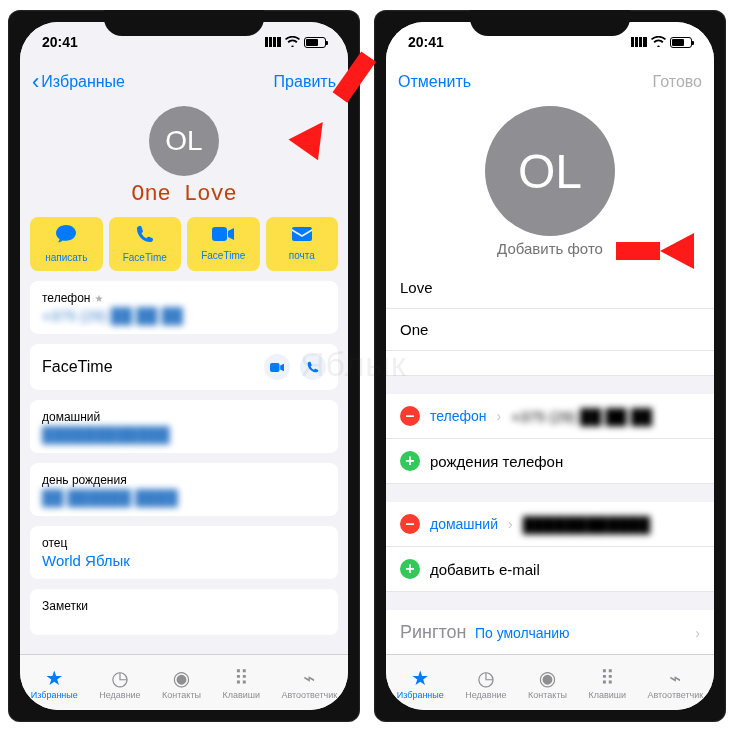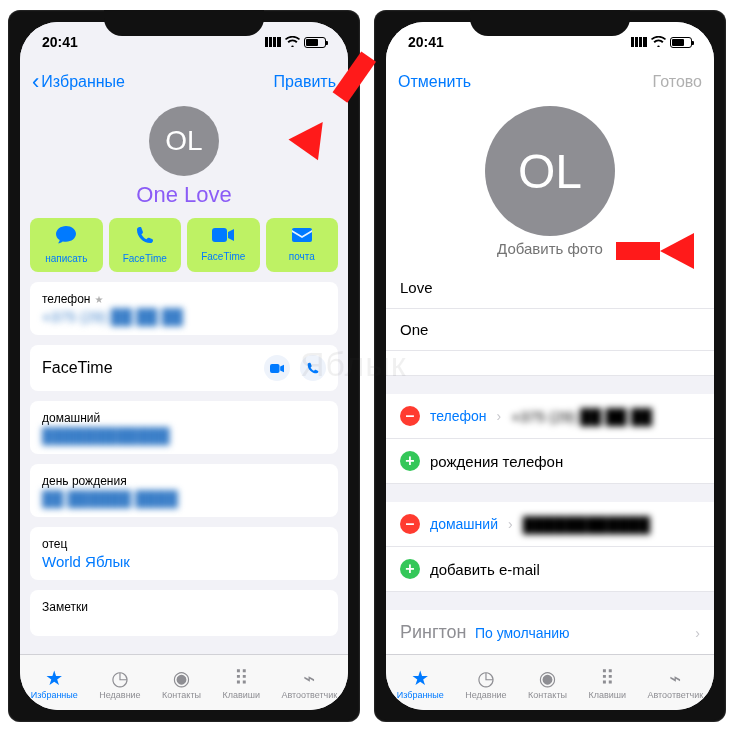--- a/index.html
+++ b/index.html
@@ -41,26 +41,26 @@
 
   .content { flex:1; overflow:hidden; }
 
   
   .hero { text-align:center; padding: 4px 0 10px; }
   .avatar {
     width:70px; height:70px; border-radius:50%; background:#8e8e93; color:#fff;
     display:inline-flex; align-items:center; justify-content:center; font-size:28px; font-weight:500;
   }
   .avatar.big { width:130px; height:130px; font-size:48px; }
-  .cname { font-size:22px; font-weight:400; margin-top:6px; color:#8b5cf6; }
+  .cname { font-size:22px; font-weight:400; margin-top:6px; color:#c2410c;font-family:Liberation Mono, monospace; }
   .apple-small { font-size:10px; color:#444; }
 
   .action-row { display:flex; gap:6px; padding:0 10px 10px; }
   .action {
-    flex:1; background:#bef264; border-radius:8px; text-align:center; padding:8px 2px;
+    flex:1; background:#fde047; border-radius:8px; text-align:center; padding:8px 2px;
     display:flex; flex-direction:column; align-items:center; gap:4px;
   }
   .action .ic { color:#007aff; font-size:18px; }
   .action .lbl { font-size:10px; color:#007aff; }
 
   .card { background:#fff; margin:0 10px 10px; border-radius:8px; padding:10px 12px; }
   .card .hdr { font-size:12px; color:#000; display:flex; align-items:center; gap:4px; }
   .card .val { font-size:15px; color:#007aff; margin-top:2px; }
   .card .val.blur, .blur { filter: blur(3px); color:#3a7ec8; }
   .star { color:#b0b0b0; font-size:10px; }

